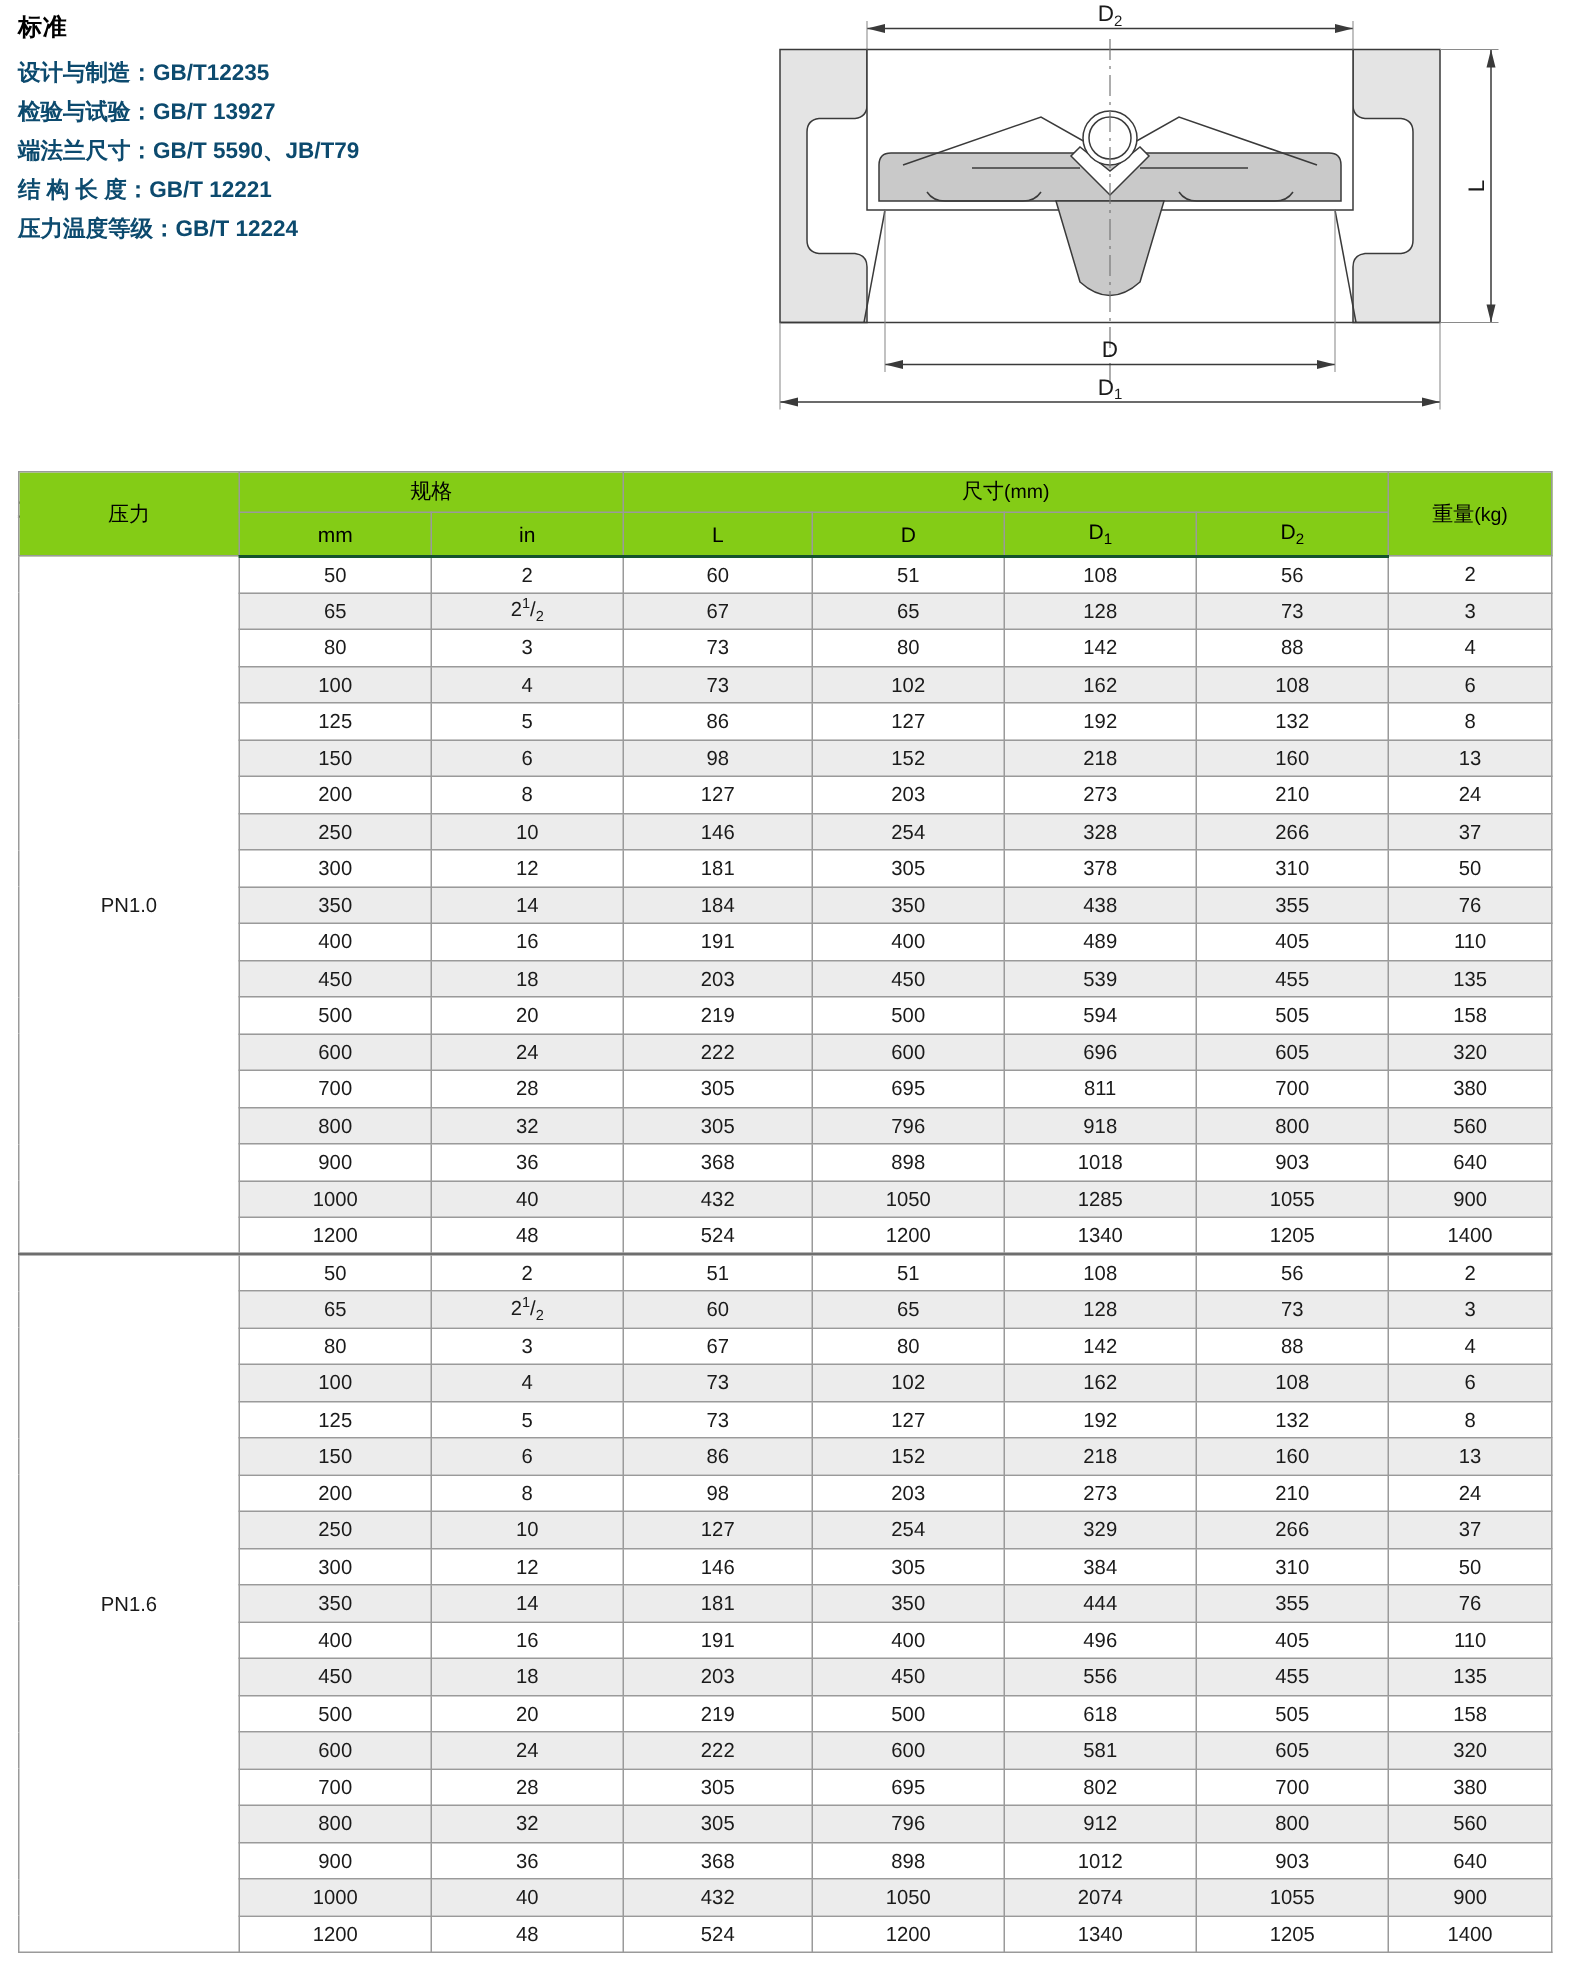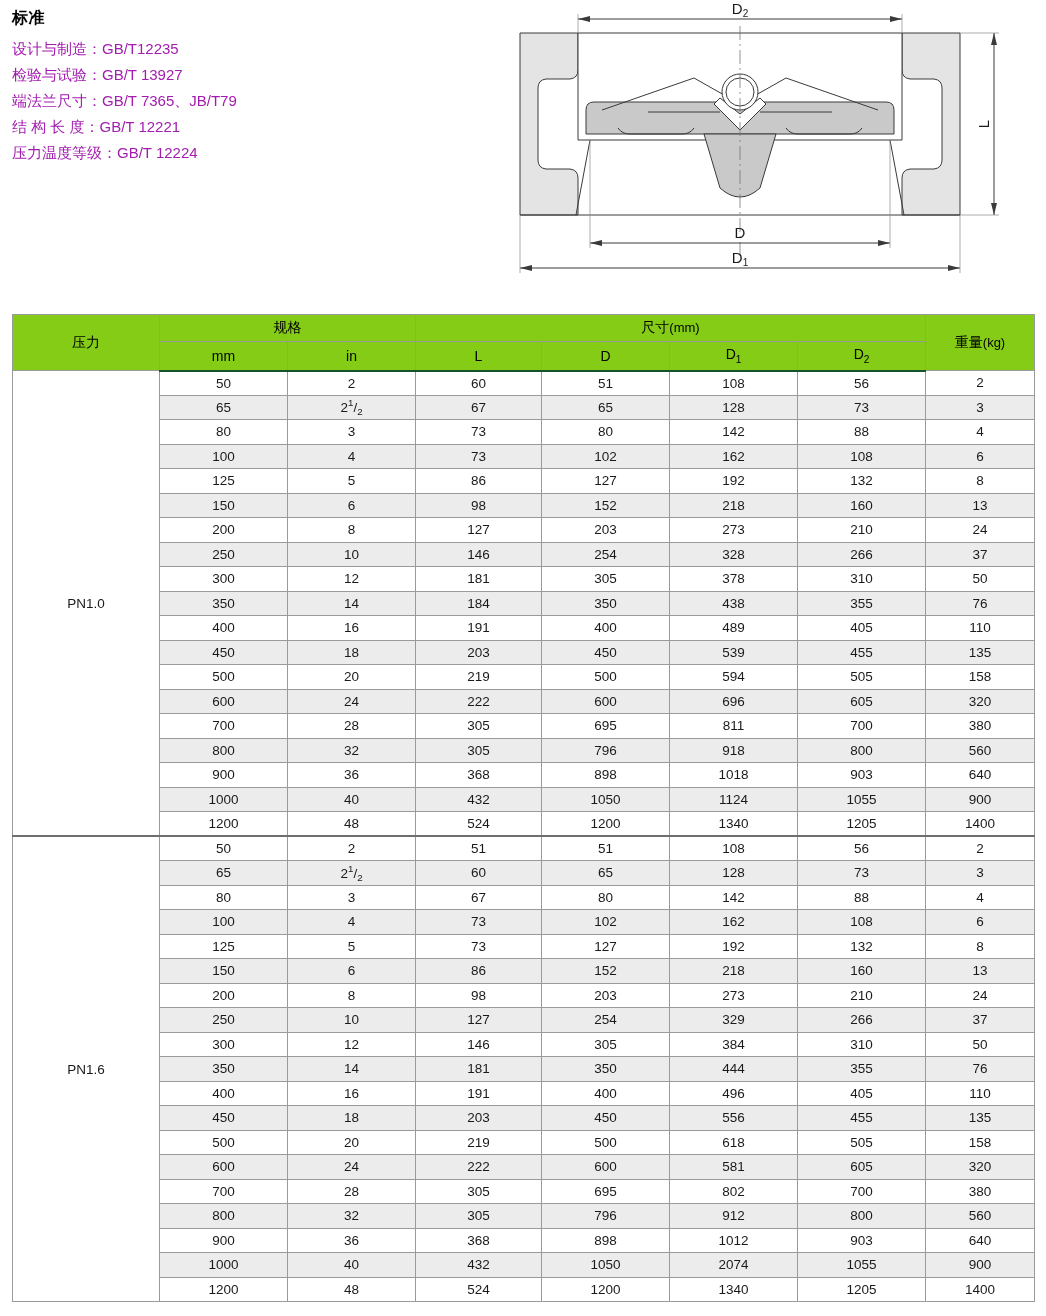--- a/index.html
+++ b/index.html
@@ -33,22 +33,23 @@
   .std-title {
     font-size: 16px;
     font-weight: bold;
     letter-spacing: 0.5px;
     margin-bottom: 7px;
     color: #000;
   }
   .std-line {
     font-size: 15px;
     line-height: 26px;
-    color: #a21caf;
+    color: #0c4a6e;
     white-space: pre;
+    font-weight: bold;
   }
 
   
   .drawing-wrap {
     position: absolute;
     left: 498px;
     top: 0px;
     width: 548px;
     height: 285px;
   }
@@ -123,21 +124,21 @@
 </head>
 <body>
 
 <div class="top-area">
 
   <div class="std-block">
     <div class="std-title">标准</div>
     <div id="std-lines">
         <div class="std-line">设计与制造：GB/T12235</div>
         <div class="std-line">检验与试验：GB/T 13927</div>
-        <div class="std-line">端法兰尺寸：GB/T 7365、JB/T79</div>
+        <div class="std-line">端法兰尺寸：GB/T 5590、JB/T79</div>
         <div class="std-line">结 构 长 度：GB/T 12221</div>
         <div class="std-line">压力温度等级：GB/T 12224</div>
       </div>
   </div>
 
   <div class="drawing-wrap">
     <svg width="548" height="285" viewBox="0 0 548 285" xmlns="http://www.w3.org/2000/svg">
       <g stroke="#3a3a3a" fill="none" stroke-width="1">
 
         <path d="M 22 33 L 80 33 L 80 70 Q 80 78 72 79 L 48 79 Q 40 80 40 88
@@ -396,21 +397,21 @@
           <td class="datacell">898</td>
           <td class="datacell">1018</td>
           <td class="datacell">903</td>
           <td class="datacell">640</td>
         </tr>
         <tr class="alt">
           <td class="datacell">1000</td>
           <td class="datacell">40</td>
           <td class="datacell">432</td>
           <td class="datacell">1050</td>
-          <td class="datacell">1124</td>
+          <td class="datacell">1285</td>
           <td class="datacell">1055</td>
           <td class="datacell">900</td>
         </tr>
         <tr class="plain">
           <td class="datacell">1200</td>
           <td class="datacell">48</td>
           <td class="datacell">524</td>
           <td class="datacell">1200</td>
           <td class="datacell">1340</td>
           <td class="datacell">1205</td>

